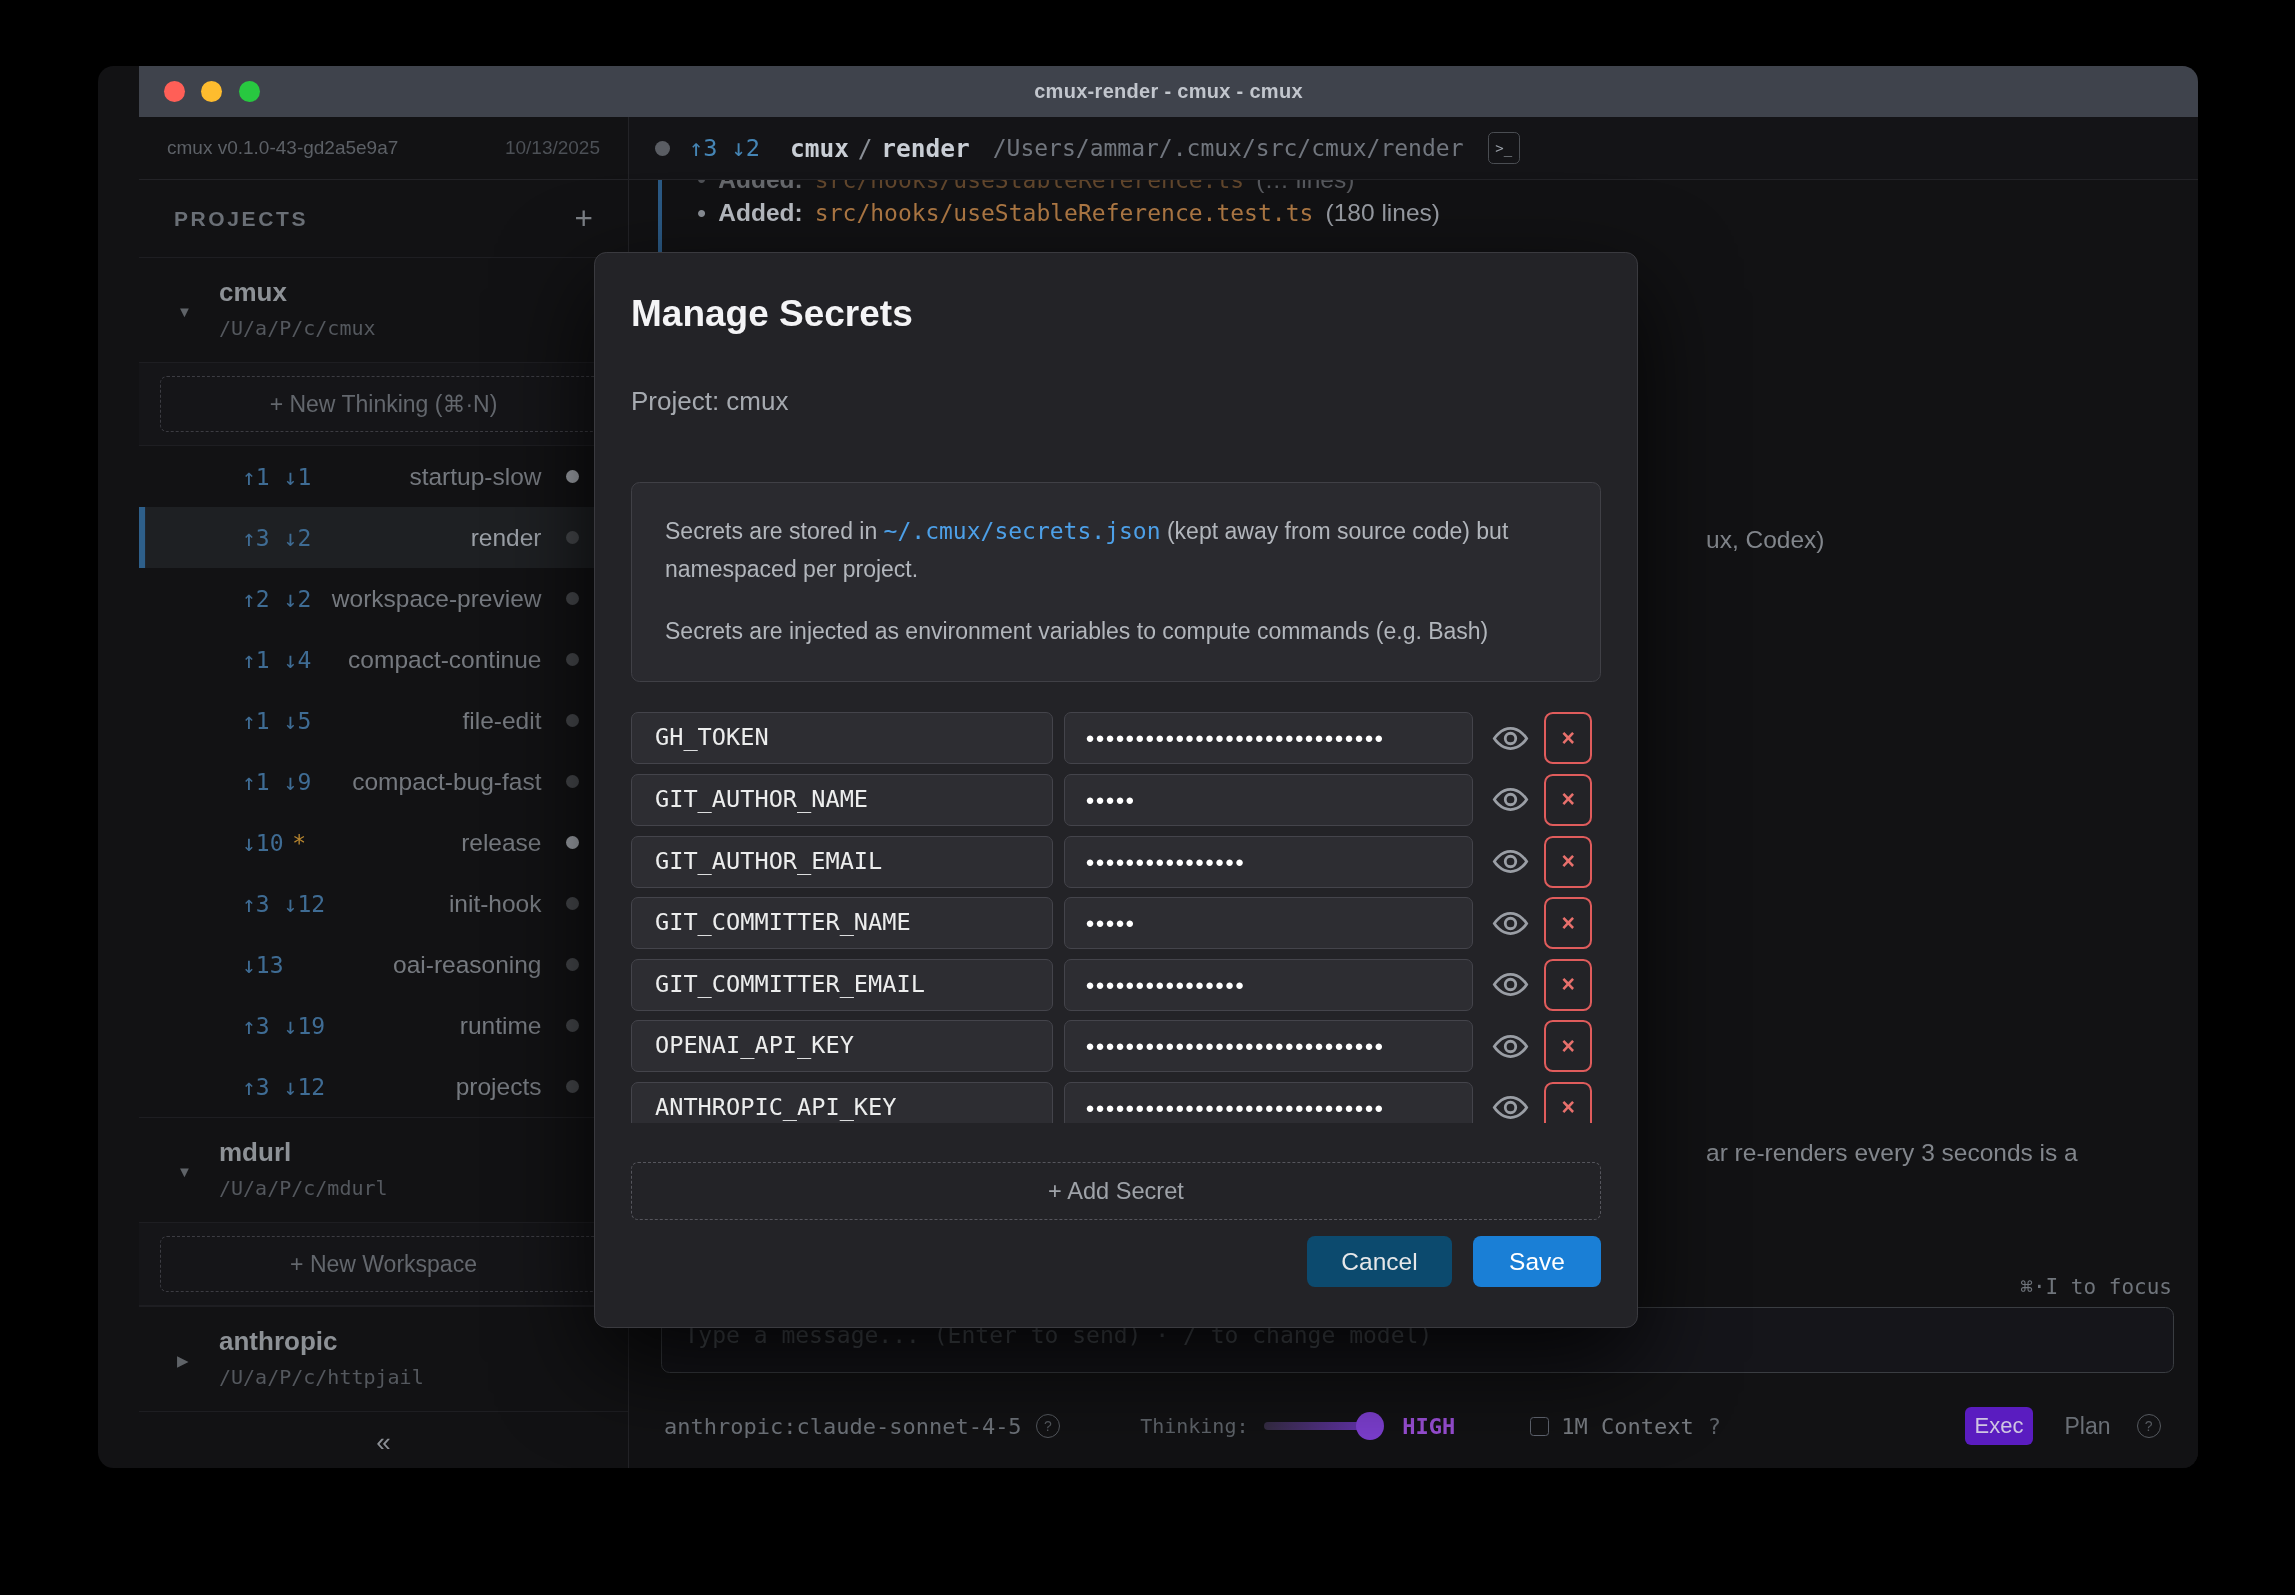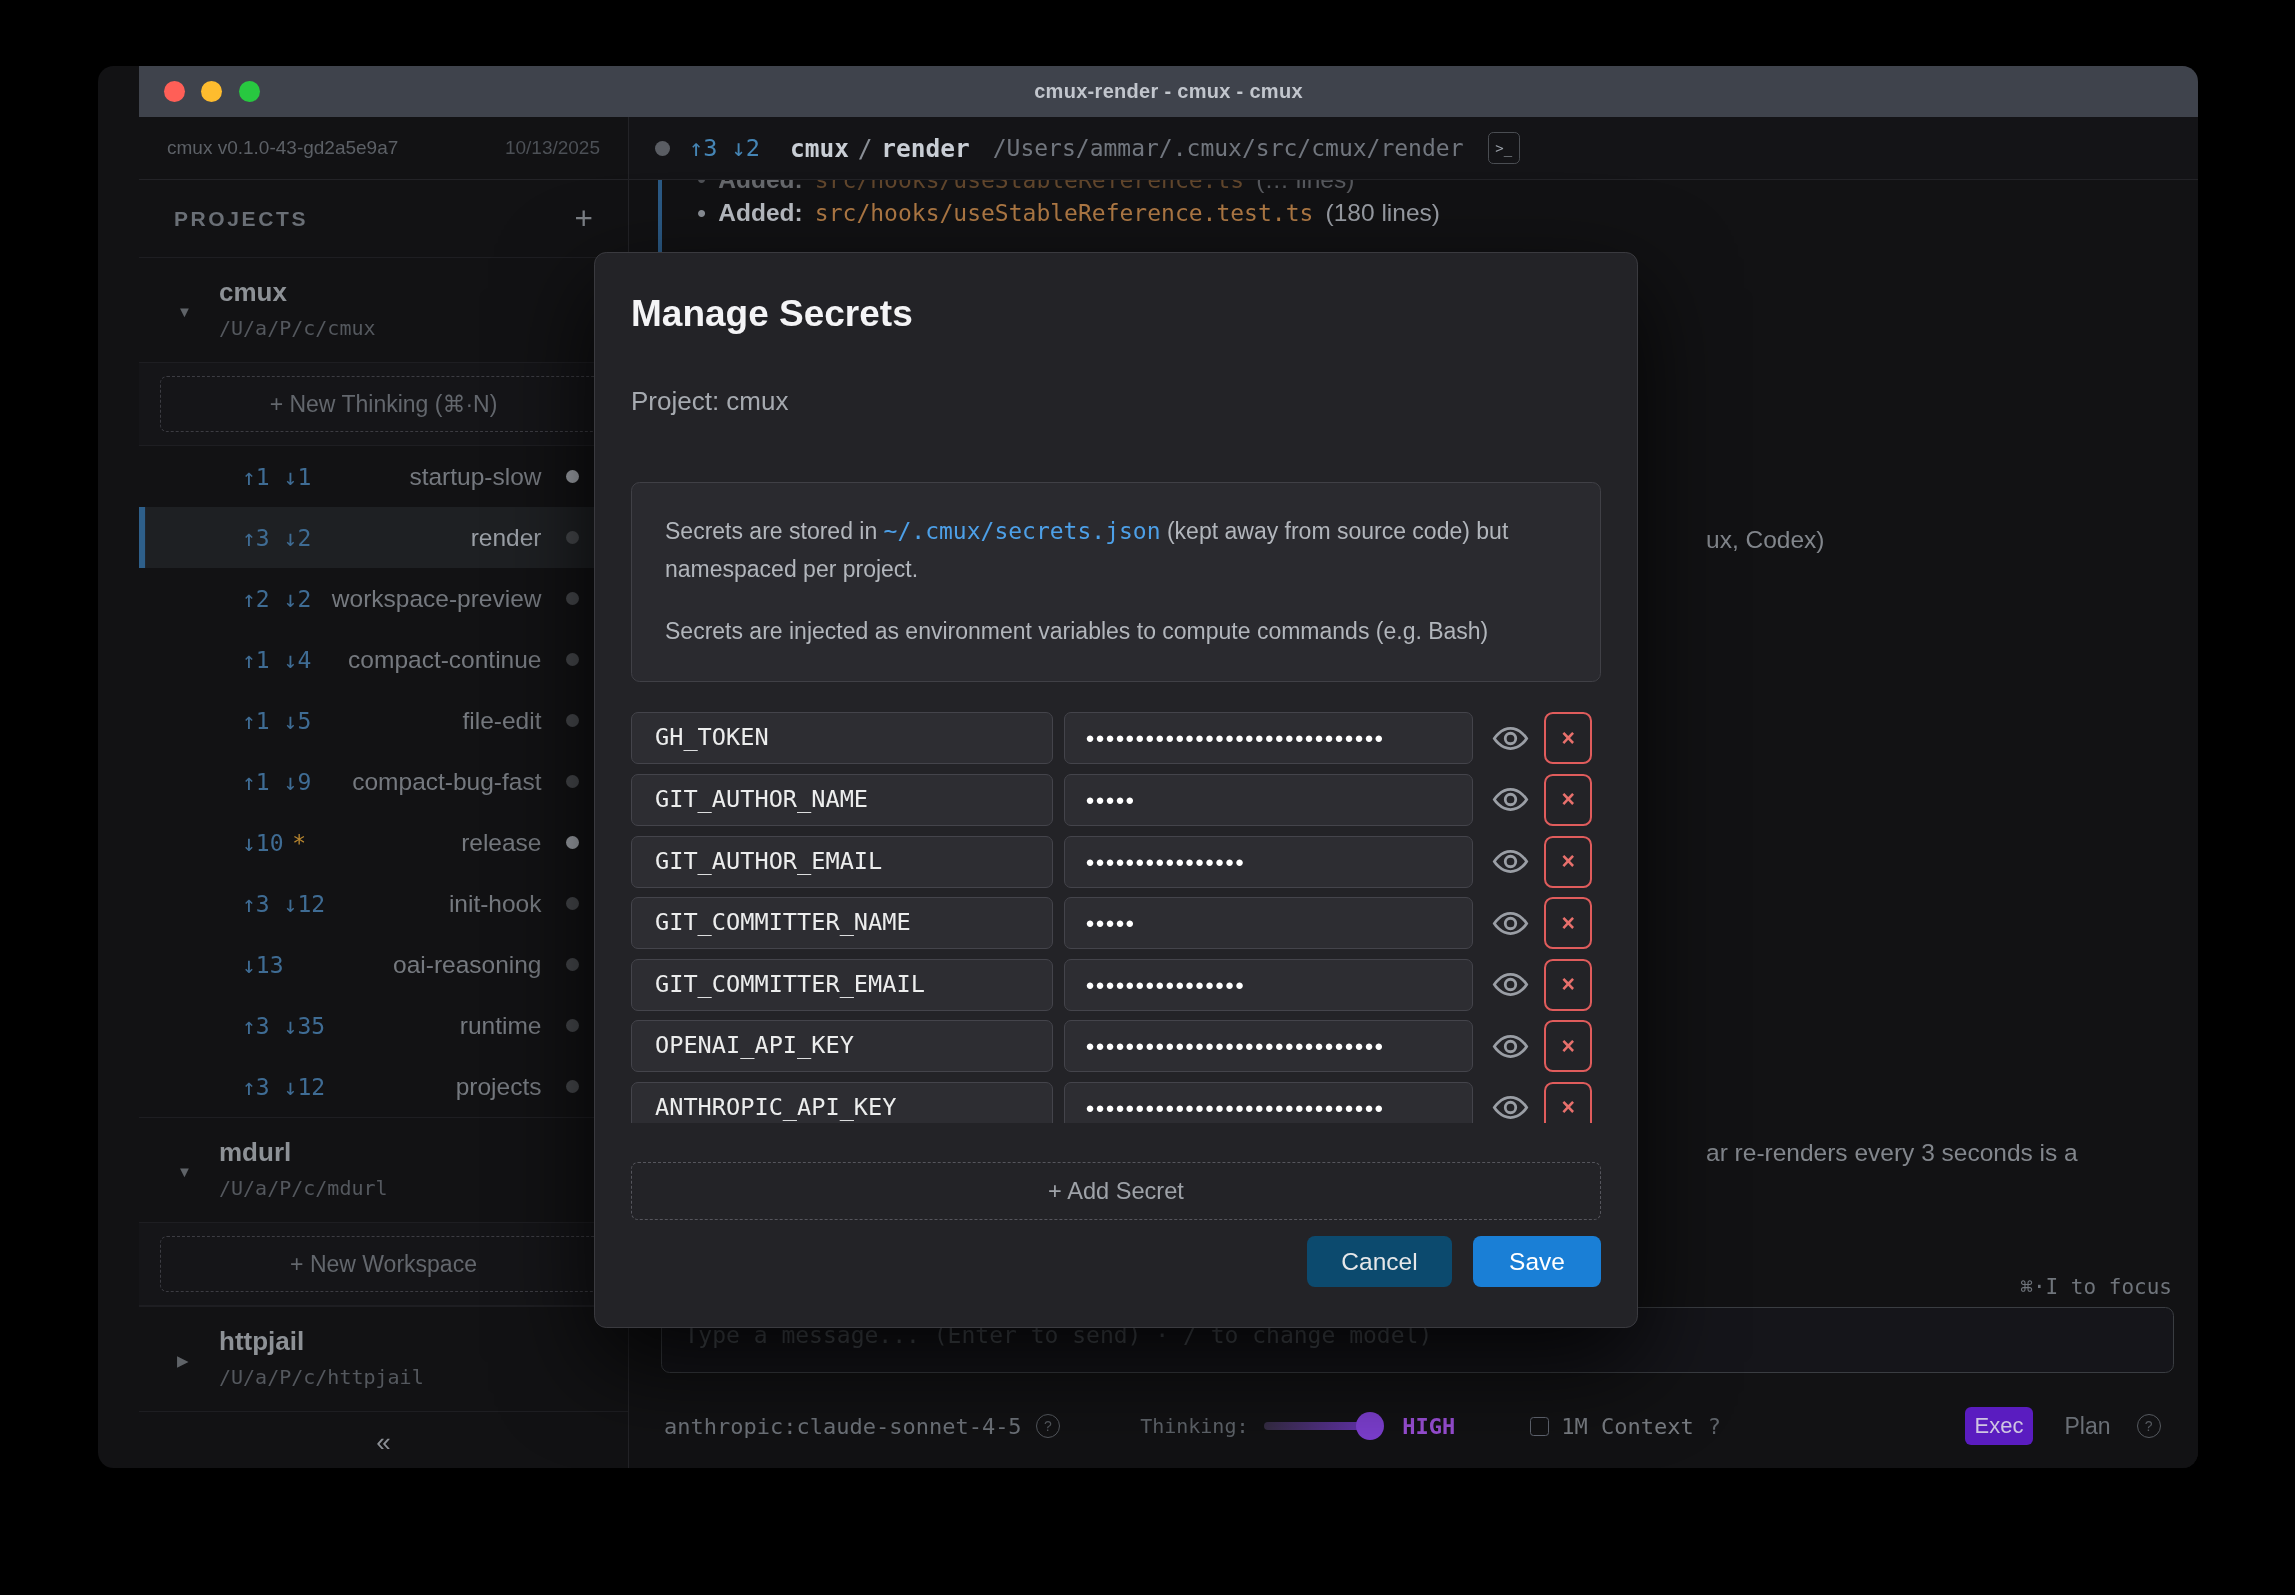--- a/index.html
+++ b/index.html
@@ -221,21 +221,21 @@
             </div>
 
             <div class="ws-row">
               <span class="ws-stats">↓13</span>
               <span class="ws-star"></span>
               <span class="ws-name">oai-reasoning</span>
               <span class="ws-dot"></span>
             </div>
 
             <div class="ws-row">
-              <span class="ws-stats">↑3 ↓35</span>
+              <span class="ws-stats">↑3 ↓19</span>
               <span class="ws-star"></span>
               <span class="ws-name">runtime</span>
               <span class="ws-dot"></span>
             </div>
 
             <div class="ws-row">
               <span class="ws-stats">↑3 ↓12</span>
               <span class="ws-star"></span>
               <span class="ws-name">projects</span>
               <span class="ws-dot"></span>
@@ -247,21 +247,21 @@
           <div class="pname">mdurl</div>
           <div class="ppath mono">/U/a/P/c/mdurl</div>
         </div>
 
         <div class="strip">
           <div class="dash-btn">+ New Workspace</div>
         </div>
 
         <div class="proj">
           <span class="tri">▶</span>
-          <div class="pname">httpjail</div>
+          <div class="pname">anthropic</div>
           <div class="ppath mono">/U/a/P/c/httpjail</div>
         </div>
 
         <div class="s-spacer"></div>
         <div class="s-collapse">«</div>
       </div>
 
       <div class="main">
         <div class="topbar">
           <span class="tb-dot"></span>

